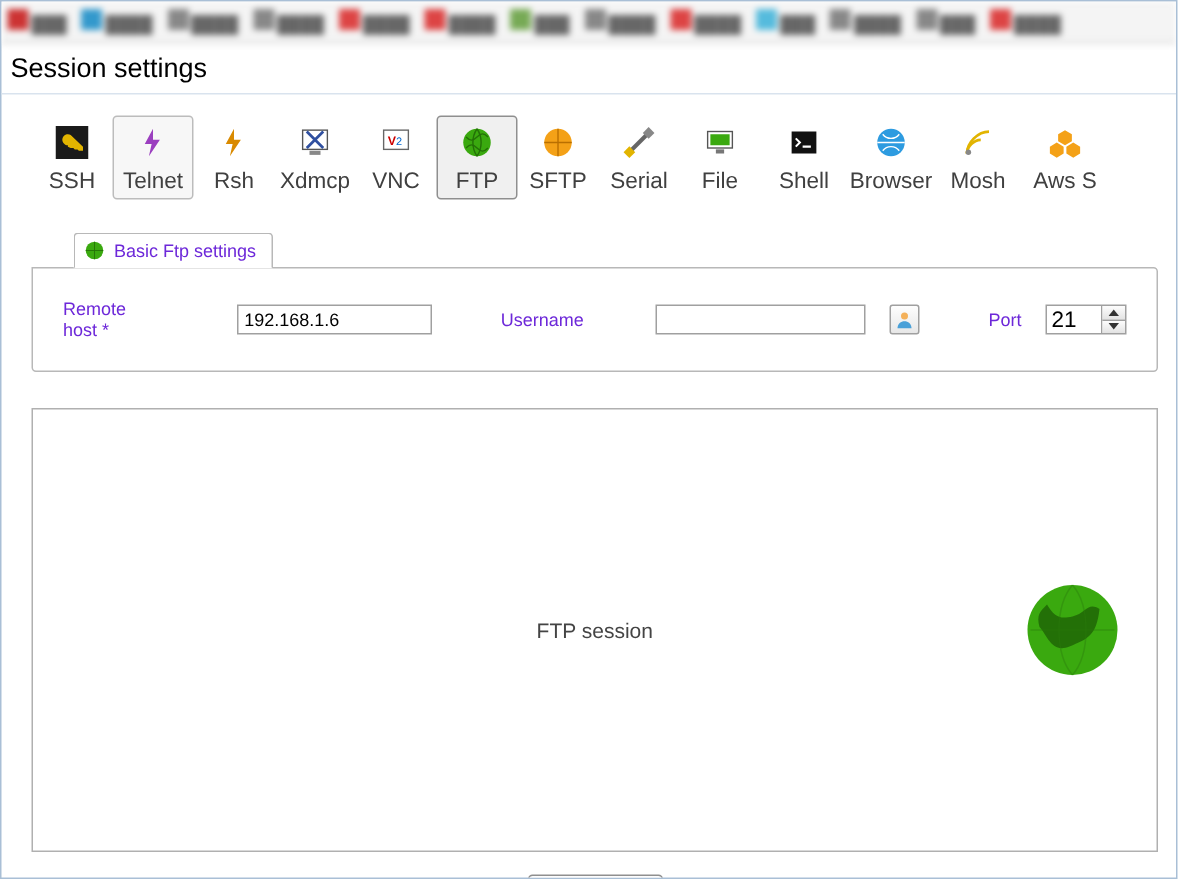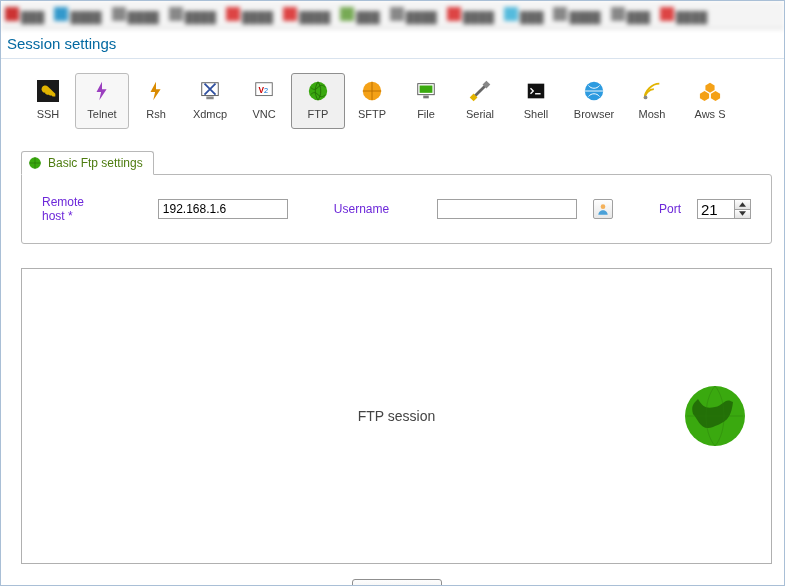--- a/index.html
+++ b/index.html
@@ -22,22 +22,22 @@
     align-items: center;
     padding: 0 4px;
     gap: 10px;
     filter: blur(2px);
     overflow: hidden;
   }
   .bookmarks span { font-size: 11px; color: #666; white-space: nowrap; }
   .bmico { width: 14px; height: 14px; display: inline-block; margin-right: 2px; }
   .window-title {
     padding: 6px 8px 6px 6px;
-    font-size: 15px;
-    color: #0369a1;
+    font-size: 18px;
+    color: #000000;
     border-bottom: 1px solid #d9e3ee;
   }
   .content {
     padding: 14px 12px 8px 20px;
   }
   .prototabs {
     display: flex;
     gap: 0;
   }
   .proto {
@@ -56,43 +56,44 @@
   .proto:nth-child(n+10){ width:58px; }
   .proto.selected {
     border-color: #8f8f8f;
     background: #f0f0f0;
   }
   .proto.hover {
     border-color: #bcbcbc;
     background: #f7f7f7;
   }
   .proto .pi { width: 22px; height: 22px; margin-bottom: 6px; }
-  .proto .plabel { font-size: 11px; color: #404040; }
+  .proto .plabel { font-size: 15px; color: #404040; }
   .settings-box {
     margin-top: 22px;
   }
   .tabstrip {
     position: relative;
     height: 24px;
     z-index: 2;
   }
   .tab {
     position: absolute;
     top: 0;
     background: #fff;
     border: 1px solid #b8b8b8;
     border-top-left-radius: 3px;
     border-top-right-radius: 3px;
     height: 24px;
     display: flex;
     align-items: center;
     padding: 0 10px 0 6px;
     font-size: 12px;
-    color: #4d7c0f;
-    cursor: pointer;
+    color: #6d28d9;
+    cursor: pointer;
+    margin-left: 28px;
   }
   .tab.active { border-bottom-color: #fff; z-index: 3; }
   .tab .ti { width: 14px; height: 14px; margin-right: 6px; }
   .panel {
     border: 1px solid #b8b8b8;
     border-radius: 0 3px 3px 3px;
     padding: 20px 20px;
     display: flex;
     align-items: center;
     gap: 16px;
@@ -287,34 +288,34 @@
     <div class="proto">
       <svg class="pi" viewBox="0 0 24 24">
           <circle cx="12" cy="12" r="10" fill="#f4a117"></circle>
           <path d="M2 12h20M12 2v20" stroke="#b96f00" stroke-width="1"></path>
         </svg>
       <span class="plabel">SFTP</span>
     </div>
 
     <div class="proto">
       <svg class="pi" viewBox="0 0 24 24">
+          <path d="M4 20L20 4" stroke="#666" stroke-width="3"></path>
+          <rect x="16" y="2" width="6" height="6" fill="#888" transform="rotate(45 19 5)"></rect>
+          <rect x="2" y="16" width="6" height="6" fill="#e2b400" transform="rotate(45 5 19)"></rect>
+        </svg>
+      <span class="plabel">Serial</span>
+    </div>
+
+    <div class="proto">
+      <svg class="pi" viewBox="0 0 24 24">
           <rect x="3" y="4" width="18" height="12" fill="#fff" stroke="#555"></rect>
           <rect x="5" y="6" width="14" height="8" fill="#3aa90f"></rect>
           <rect x="9" y="17" width="6" height="3" fill="#777"></rect>
         </svg>
       <span class="plabel">File</span>
-    </div>
-
-    <div class="proto">
-      <svg class="pi" viewBox="0 0 24 24">
-          <path d="M4 20L20 4" stroke="#666" stroke-width="3"></path>
-          <rect x="16" y="2" width="6" height="6" fill="#888" transform="rotate(45 19 5)"></rect>
-          <rect x="2" y="16" width="6" height="6" fill="#e2b400" transform="rotate(45 5 19)"></rect>
-        </svg>
-      <span class="plabel">Serial</span>
     </div>
 
     <div class="proto">
       <svg class="pi" viewBox="0 0 24 24">
           <rect x="3" y="4" width="18" height="16" fill="#111"></rect>
           <path d="M6 9l3 3-3 3" stroke="#fff" stroke-width="1.5" fill="none"></path>
           <path d="M11 15h6" stroke="#fff" stroke-width="1.5"></path>
         </svg>
       <span class="plabel">Shell</span>
     </div>

